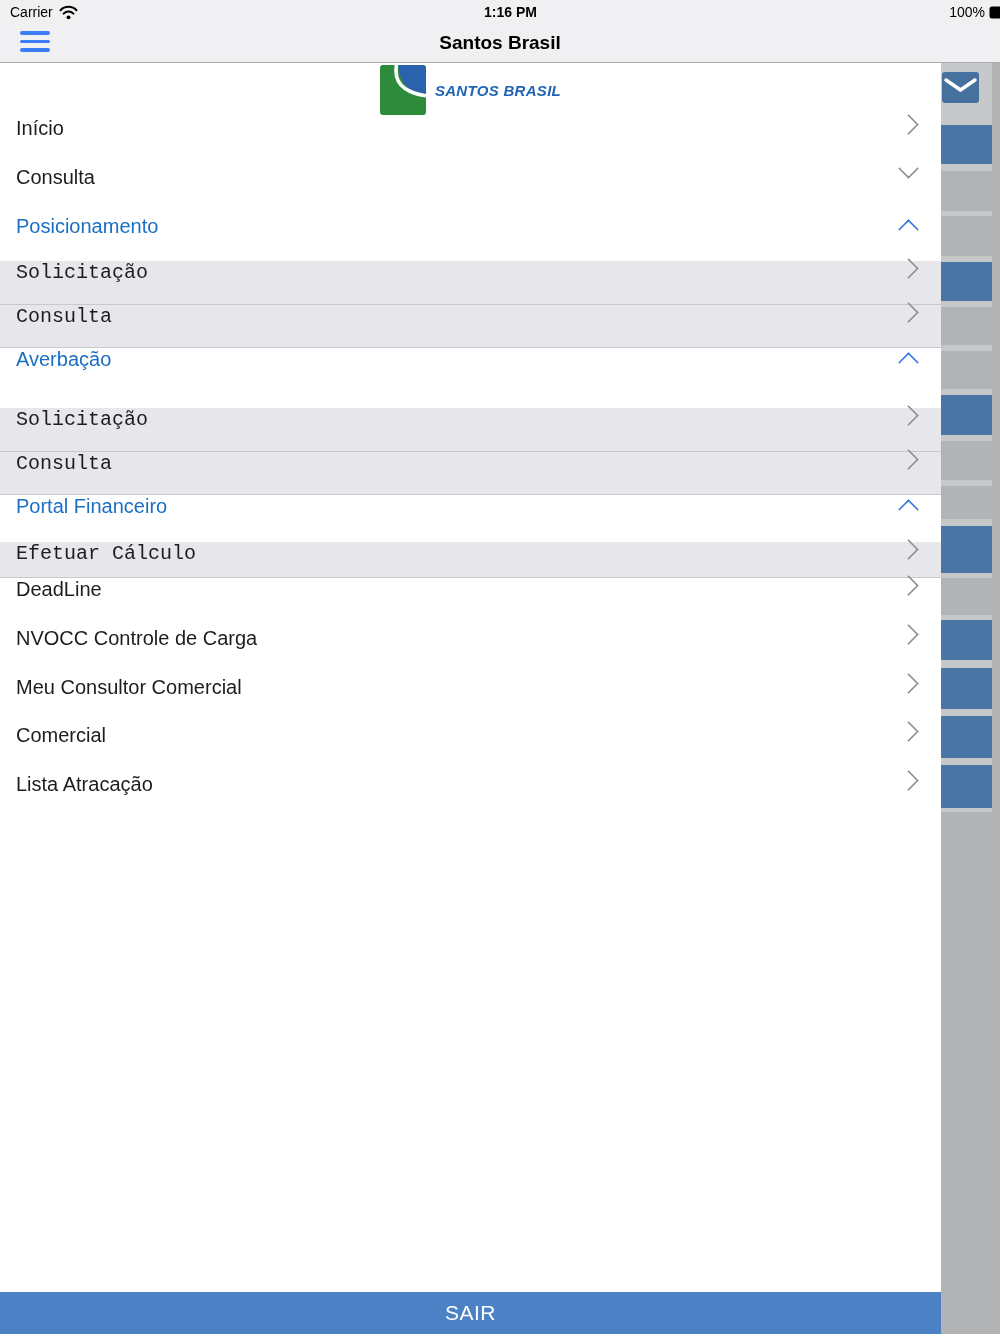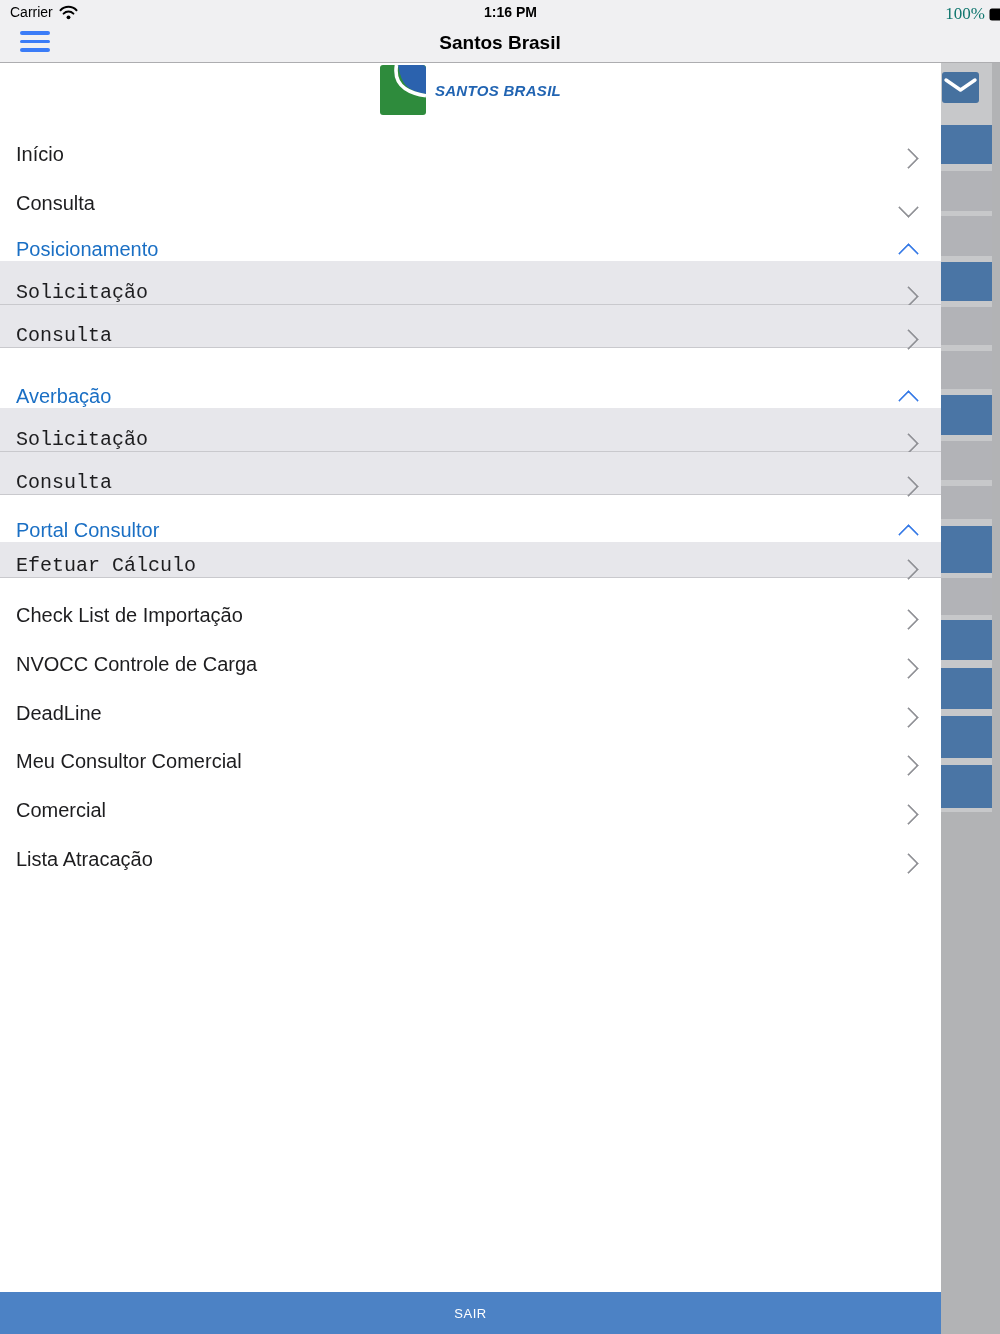--- a/index.html
+++ b/index.html
@@ -9,21 +9,21 @@
 
   
   .topbar{position:absolute;left:0;top:0;width:1000px;height:62px;
           background:#f0f0f2;border-bottom:1px solid #adadb0;z-index:30;}
   .statusbar{position:absolute;left:0;top:0;width:100%;height:25px;padding-left:21px;}
   .sb-left{position:absolute;left:10px;top:4px;display:flex;align-items:center;gap:6px;}
   .sb-carrier{font-size:14px;color:#000;}
   .sb-time{position:absolute;left:0;right:0;top:4px;text-align:center;
            font-size:14px;font-weight:700;color:#000;}
   .sb-right{position:absolute;right:4px;top:4px;display:flex;align-items:center;gap:4px;}
-  .sb-batt-label{font-size:17px;color:#0f766e;font-family:Liberation Serif, serif;}
+  .sb-batt-label{font-size:14px;color:#000000;}
   .navbar-title{position:absolute;left:0;right:0;top:32px;text-align:center;
                 font-size:19px;font-weight:700;color:#000;}
   .hamburger{position:absolute;left:20px;top:31px;width:30px;height:21px;
              display:flex;flex-direction:column;justify-content:space-between;cursor:pointer;}
   .hamburger i{display:block;height:3.6px;border-radius:2px;background:#3b7cf7;}
 
   
   .bg-strip{position:absolute;left:941px;top:63px;width:59px;bottom:0;background:#b2b3b5;z-index:5;}
   .bg-gapzone{position:absolute;left:0;top:0;width:51px;height:749px;background:#c7c8ca;}
   .bg-block{position:absolute;left:0;width:51px;}
@@ -31,36 +31,36 @@
   .bg-block.gray{background:#b2b3b7;}
   .mail-icon{position:absolute;left:1px;top:9px;width:37px;height:31px;border-radius:3px;
              background:#46719f;}
 
   
   .drawer{position:absolute;left:0;top:63px;width:941px;bottom:0;background:#ffffff;z-index:10;}
   .logo-header{height:54px;display:flex;align-items:center;justify-content:center;gap:9px;}
   .logo-text{color:#2164b2;font-weight:700;font-style:italic;font-size:15px;letter-spacing:.3px;}
 
   .menu-list{position:absolute;left:0;top:54px;width:100%;}
-  .row{position:relative;display:flex;align-items:flex-end;justify-content:space-between;
+  .row{position:relative;display:flex;align-items:flex-start;justify-content:space-between;
        padding:0 25px 0 16px;box-sizing:border-box;cursor:pointer;}
   .row .lbl{font-size:20px;color:#1d1d1f;}
   .row.section .lbl{color:#1a6fc4;}
   .row.subitem{background:#e7e7eb;border-bottom:1px solid #c9c9cd;font-family:Liberation Mono, monospace;}
 
   .chev{width:13px;height:13px;border:solid;border-width:2.2px 2.2px 0 0;
         border-radius:1px;display:block;border-color:#8f9095;}
   .chev-right{transform:rotate(45deg);}
   .chev-down{transform:rotate(135deg);margin-top:-5px;}
   .chev-up{transform:rotate(-45deg);margin-top:7px;}
   .chev.blue{border-color:#3579e6;}
 
   .sair-btn{position:absolute;left:0;bottom:0;width:100%;height:42px;background:#4c82c5;
             display:flex;align-items:center;justify-content:center;cursor:pointer;}
-  .sair-btn span{color:#fff;font-size:13px;letter-spacing:.5px;}
+  .sair-btn span{color:#fff;font-size:21px;letter-spacing:.5px;}
 
   svg{display:block;}
 </style>
 </head>
 <body>
 
 <div class="bg-strip">
   <div class="bg-gapzone"></div>
   <div id="bg-blocks">
       <div class="bg-block blue" style="top: 62px; height: 39px;"></div>
@@ -157,37 +157,33 @@
     </div>
     <div class="row subitem" style="height:44px">
       <span class="lbl">Solicitação</span>
       <span class="chev chev-right"></span>
     </div>
     <div class="row subitem" style="height:43px">
       <span class="lbl">Consulta</span>
       <span class="chev chev-right"></span>
     </div>
     <div class="row section" style="height:47px">
-      <span class="lbl">Portal Consultor</span>
+      <span class="lbl">Portal Financeiro</span>
       <span class="chev chev-up blue"></span>
     </div>
     <div class="row subitem" style="height:36px">
       <span class="lbl">Efetuar Cálculo</span>
       <span class="chev chev-right"></span>
     </div>
     <div class="row item" style="height:49px">
-      <span class="lbl">Check List de Importação</span>
+      <span class="lbl">DeadLine</span>
       <span class="chev chev-right"></span>
     </div>
     <div class="row item" style="height:49px">
       <span class="lbl">NVOCC Controle de Carga</span>
-      <span class="chev chev-right"></span>
-    </div>
-    <div class="row item" style="height:49px">
-      <span class="lbl">DeadLine</span>
       <span class="chev chev-right"></span>
     </div>
     <div class="row item" style="height:48px">
       <span class="lbl">Meu Consultor Comercial</span>
       <span class="chev chev-right"></span>
     </div>
     <div class="row item" style="height:49px">
       <span class="lbl">Comercial</span>
       <span class="chev chev-right"></span>
     </div>

